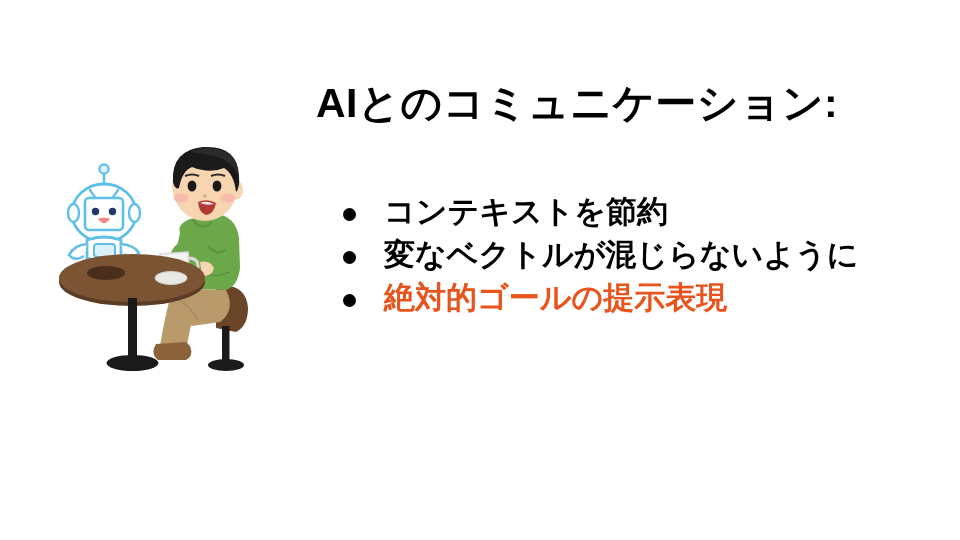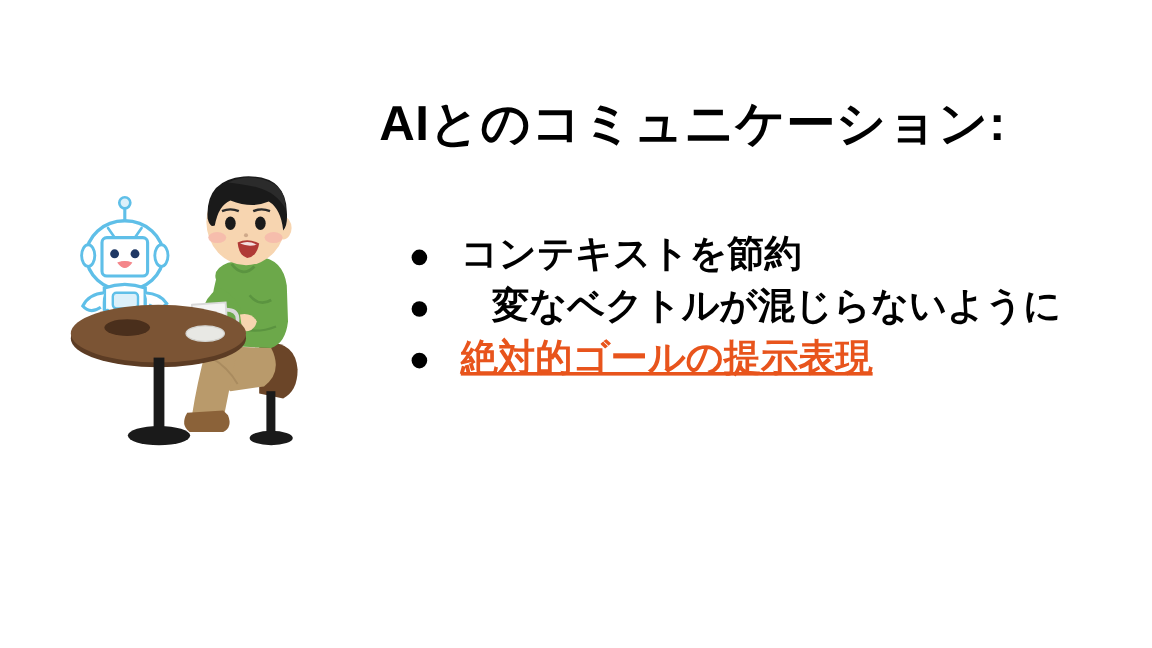--- a/index.html
+++ b/index.html
@@ -64,21 +64,21 @@
   }
   .bullet-marker {
     position: absolute;
     left: 7px;
     top: 0.52em;
     width: 13px;
     height: 13px;
     border-radius: 50%;
     background: #000000;
   }
-  .bullet-item.accent .bullet-text { color: #E8541C; text-decoration: underline; }
+  .bullet-item.accent .bullet-text { color: #E8541C; }
   .bullet-text { display: block; }
 </style>
 </head>
 <body>
 
 <div id="slide" style="background: rgb(255, 255, 255);">
 
   <div class="illustration">
     <svg viewBox="0 0 262 252" xmlns="http://www.w3.org/2000/svg" aria-hidden="true">
       <defs>
@@ -179,21 +179,21 @@
 
   <div class="slide-title">AIとのコミュニケーション:</div>
 
   <ul class="bullet-list">
     <li class="bullet-item">
       <span class="bullet-marker"></span>
       <span class="bullet-text" style="color: rgb(0, 0, 0);">コンテキストを節約</span>
     </li>
     <li class="bullet-item">
       <span class="bullet-marker"></span>
-      <span class="bullet-text" style="color: rgb(0, 0, 0); margin-left: 26px;">変なベクトルが混じらないように</span>
+      <span class="bullet-text" style="color: rgb(0, 0, 0);">変なベクトルが混じらないように</span>
     </li>
     <li class="bullet-item accent">
       <span class="bullet-marker"></span>
       <span class="bullet-text" style="color: rgb(232, 84, 28);">絶対的ゴールの提示表現</span>
     </li>
   </ul>
 
 </div>
 
 </body></html>

